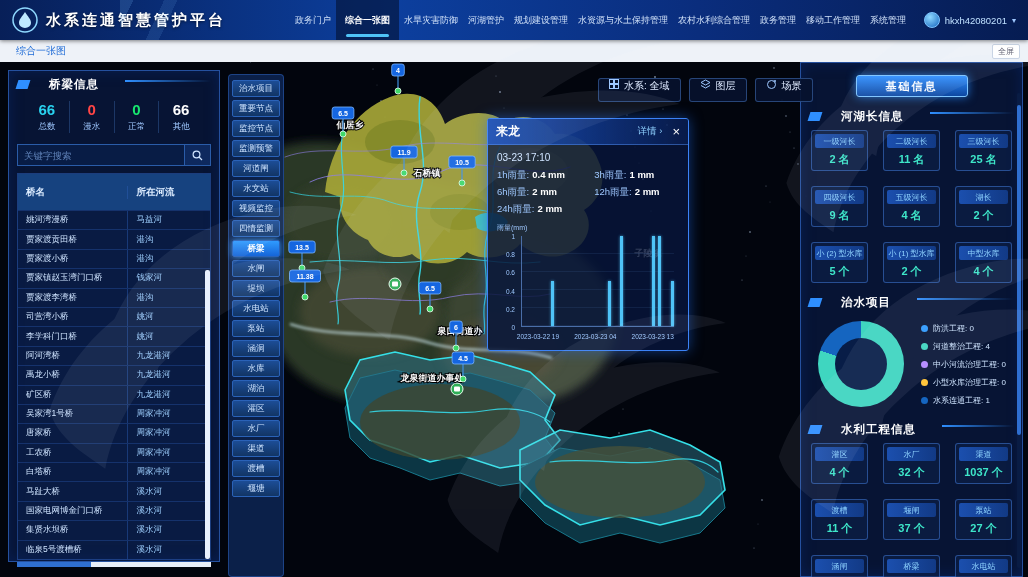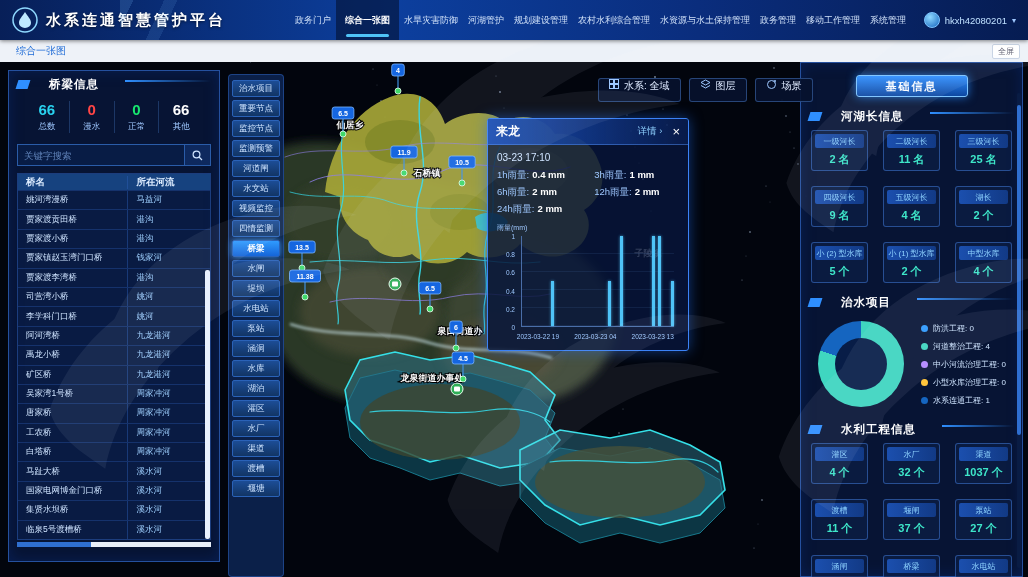--- a/index.html
+++ b/index.html
@@ -42,21 +42,21 @@
   .stats{display:flex;padding:5px 16px 9px}
   .stat{flex:1;text-align:center;border-right:1px solid rgba(80,140,220,.3)}
   .stat:last-child{border-right:none}
   .stat-value{font-size:15px;font-weight:bold;color:#fff}
   .stat-label{font-size:8.5px;color:#9fc8ff;margin-top:3px}
   .search-row{display:flex;margin:2px 8px 7px;height:22px;border:1px solid #2a5ca8;background:#081c45}
   .search-input{flex:1;background:transparent;border:none;outline:none;color:#cfe4ff;font-size:9.5px;padding:0 6px}
   .search-input::placeholder{color:#5f82b8}
   .search-btn{width:26px;border-left:1px solid #2a5ca8;display:flex;align-items:center;justify-content:center;cursor:pointer;background:rgba(25,65,140,.35)}
   .btable{margin:0 8px;border:1px solid rgba(45,95,185,.55);position:relative}
-  .thead{display:flex;background:#16427f;height:16px;align-items:center;font-size:9.5px;color:#dcecff;font-weight:bold}
+  .thead{display:flex;background:#16427f;height:36px;align-items:center;font-size:9.5px;color:#dcecff;font-weight:bold}
   .cell-name{width:57%;padding-left:8px;white-space:nowrap;overflow:hidden}
   .cell-river{width:43%;padding-left:8px;border-left:1px solid rgba(45,95,185,.45);white-space:nowrap;overflow:hidden}
   .tbody{position:relative;height:349px;overflow:hidden}
   .trow{display:flex;height:19.4px;align-items:center;font-size:8.5px;border-top:1px solid rgba(45,95,185,.35);background:rgba(16,46,106,.28);cursor:pointer}
   .trow .cell-name{color:#cfe4ff}
   .trow .cell-river{color:#9fd0ff;align-self:stretch;display:flex;align-items:center}
   .vscroll{position:absolute;right:0;top:96px;bottom:0;width:5px;background:#e9f1fd;border-radius:2px;z-index:3}
   .hscroll{height:5px;margin:2px 8px 0;background:#e8eef8;position:relative}
   .hthumb{position:absolute;left:0;top:0;bottom:0;width:38%;background:#2f6fd0}
 
@@ -138,24 +138,24 @@
       <div class="nav-item">
       <span>水旱灾害防御</span>
     </div>
       <div class="nav-item">
       <span>河湖管护</span>
     </div>
       <div class="nav-item">
       <span>规划建设管理</span>
     </div>
       <div class="nav-item">
+      <span>水资源与水土保持管理</span>
+    </div>
+      <div class="nav-item">
       <span>农村水利综合管理</span>
-    </div>
-      <div class="nav-item">
-      <span>水资源与水土保持管理</span>
     </div>
       <div class="nav-item">
       <span>政务管理</span>
     </div>
       <div class="nav-item">
       <span>移动工作管理</span>
     </div>
       <div class="nav-item">
       <span>系统管理</span>
     </div>

